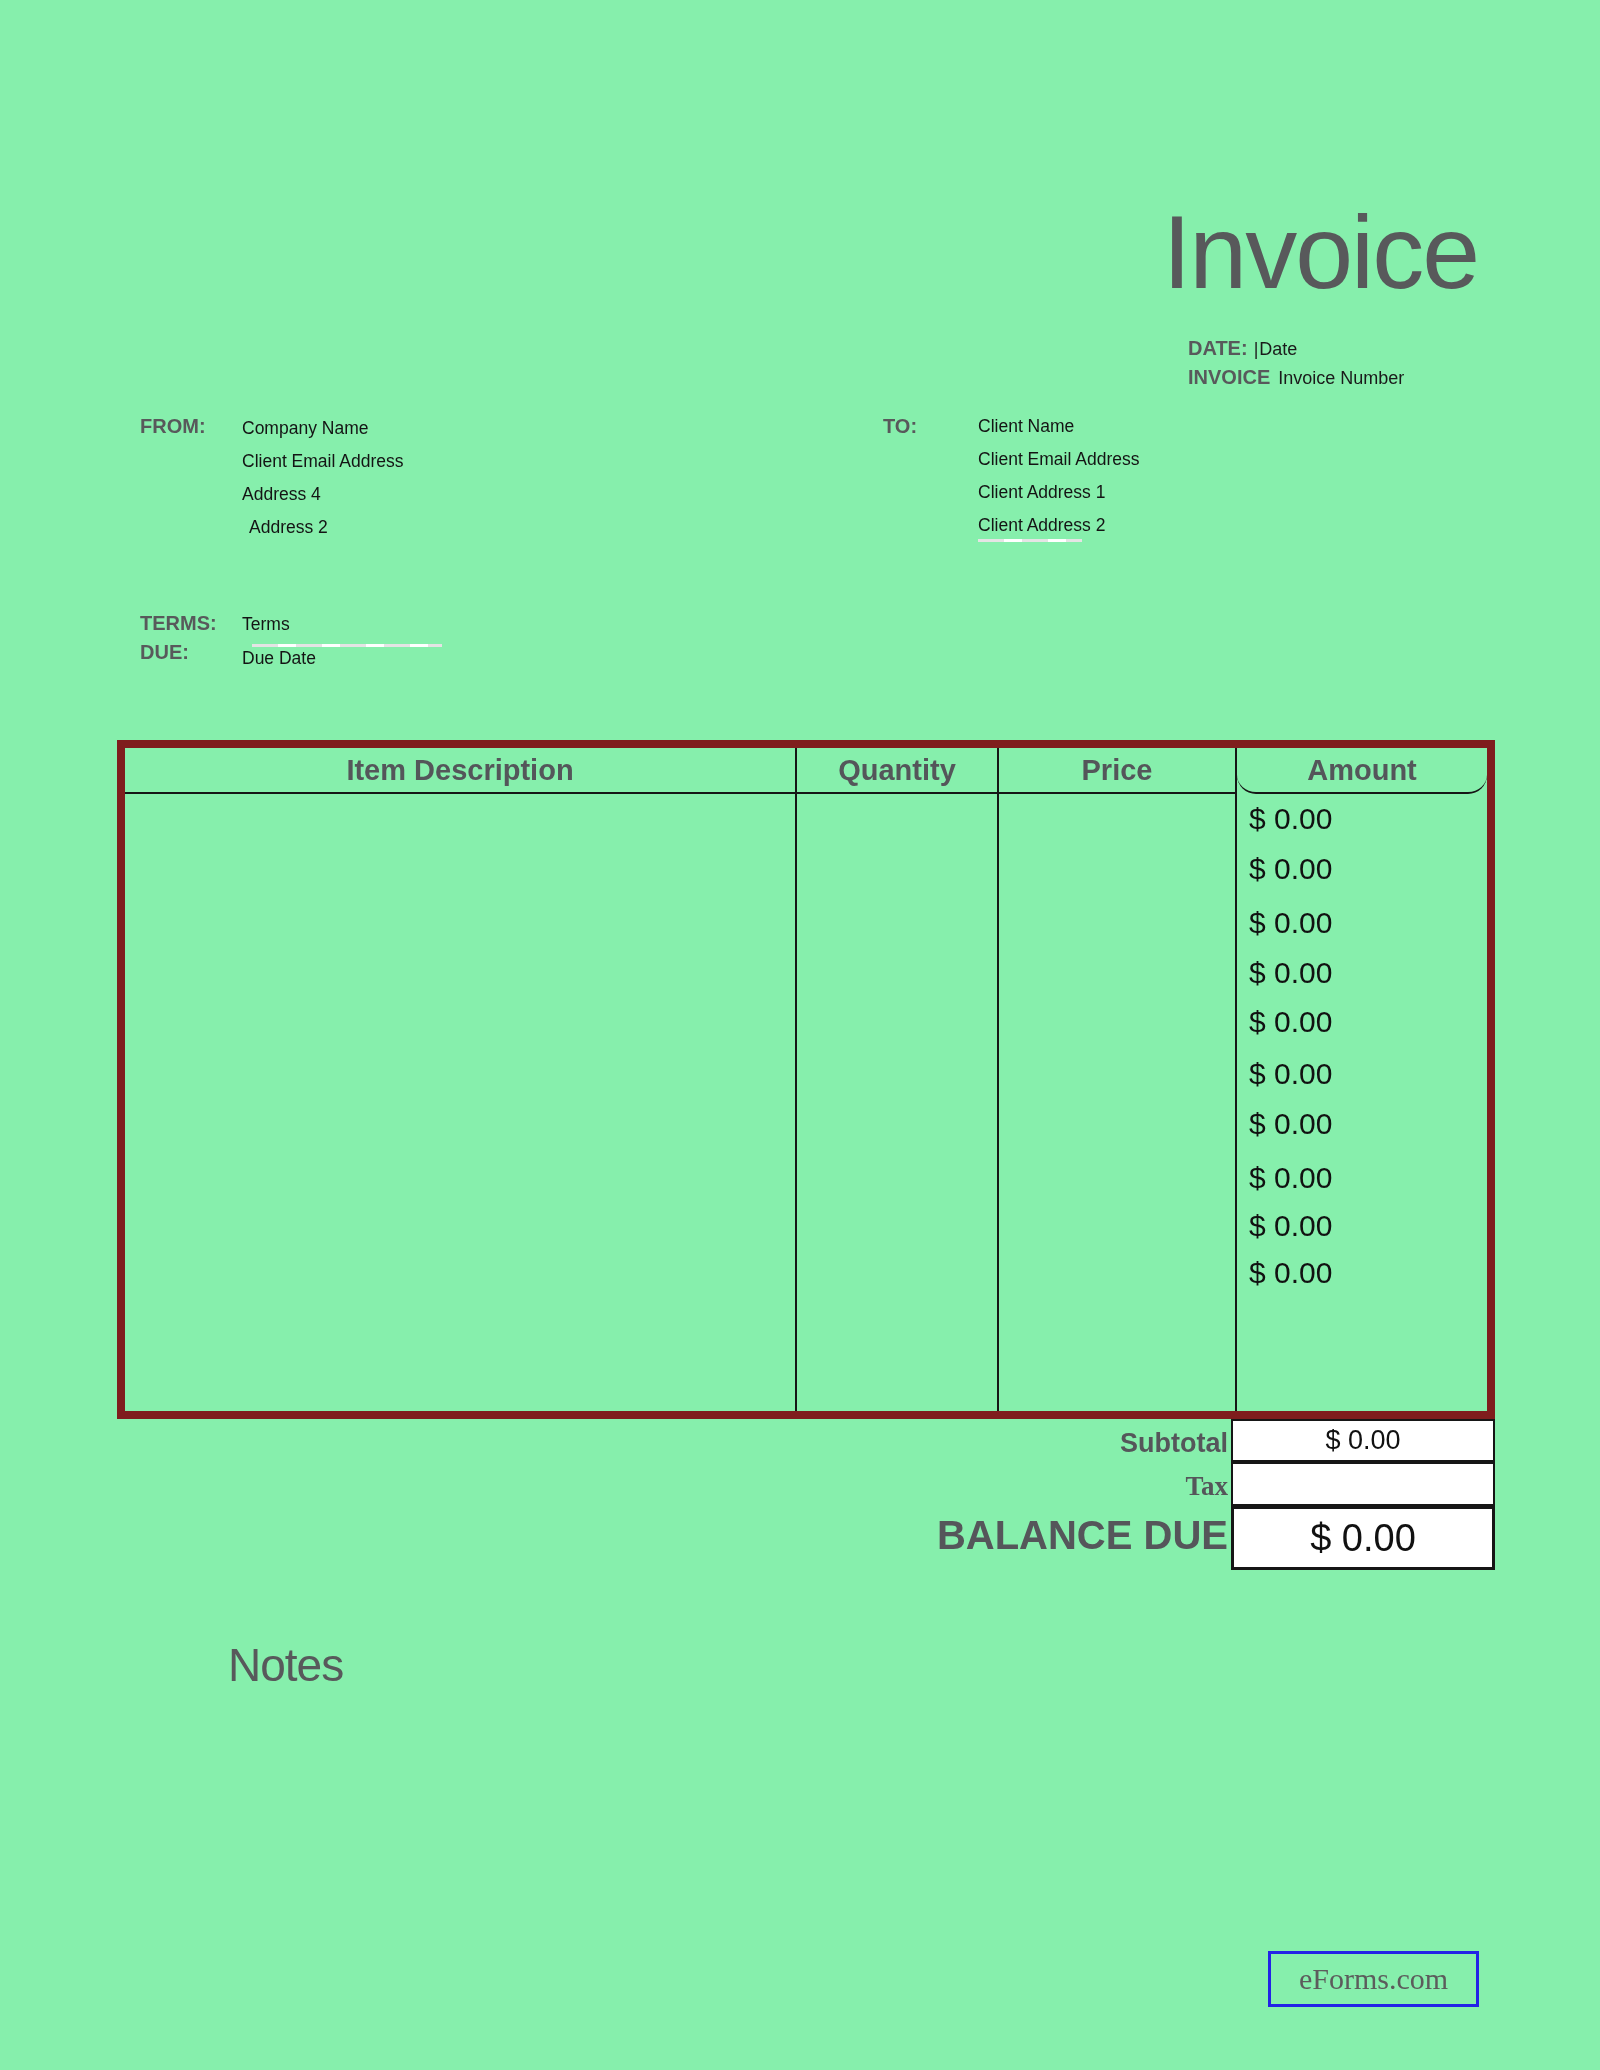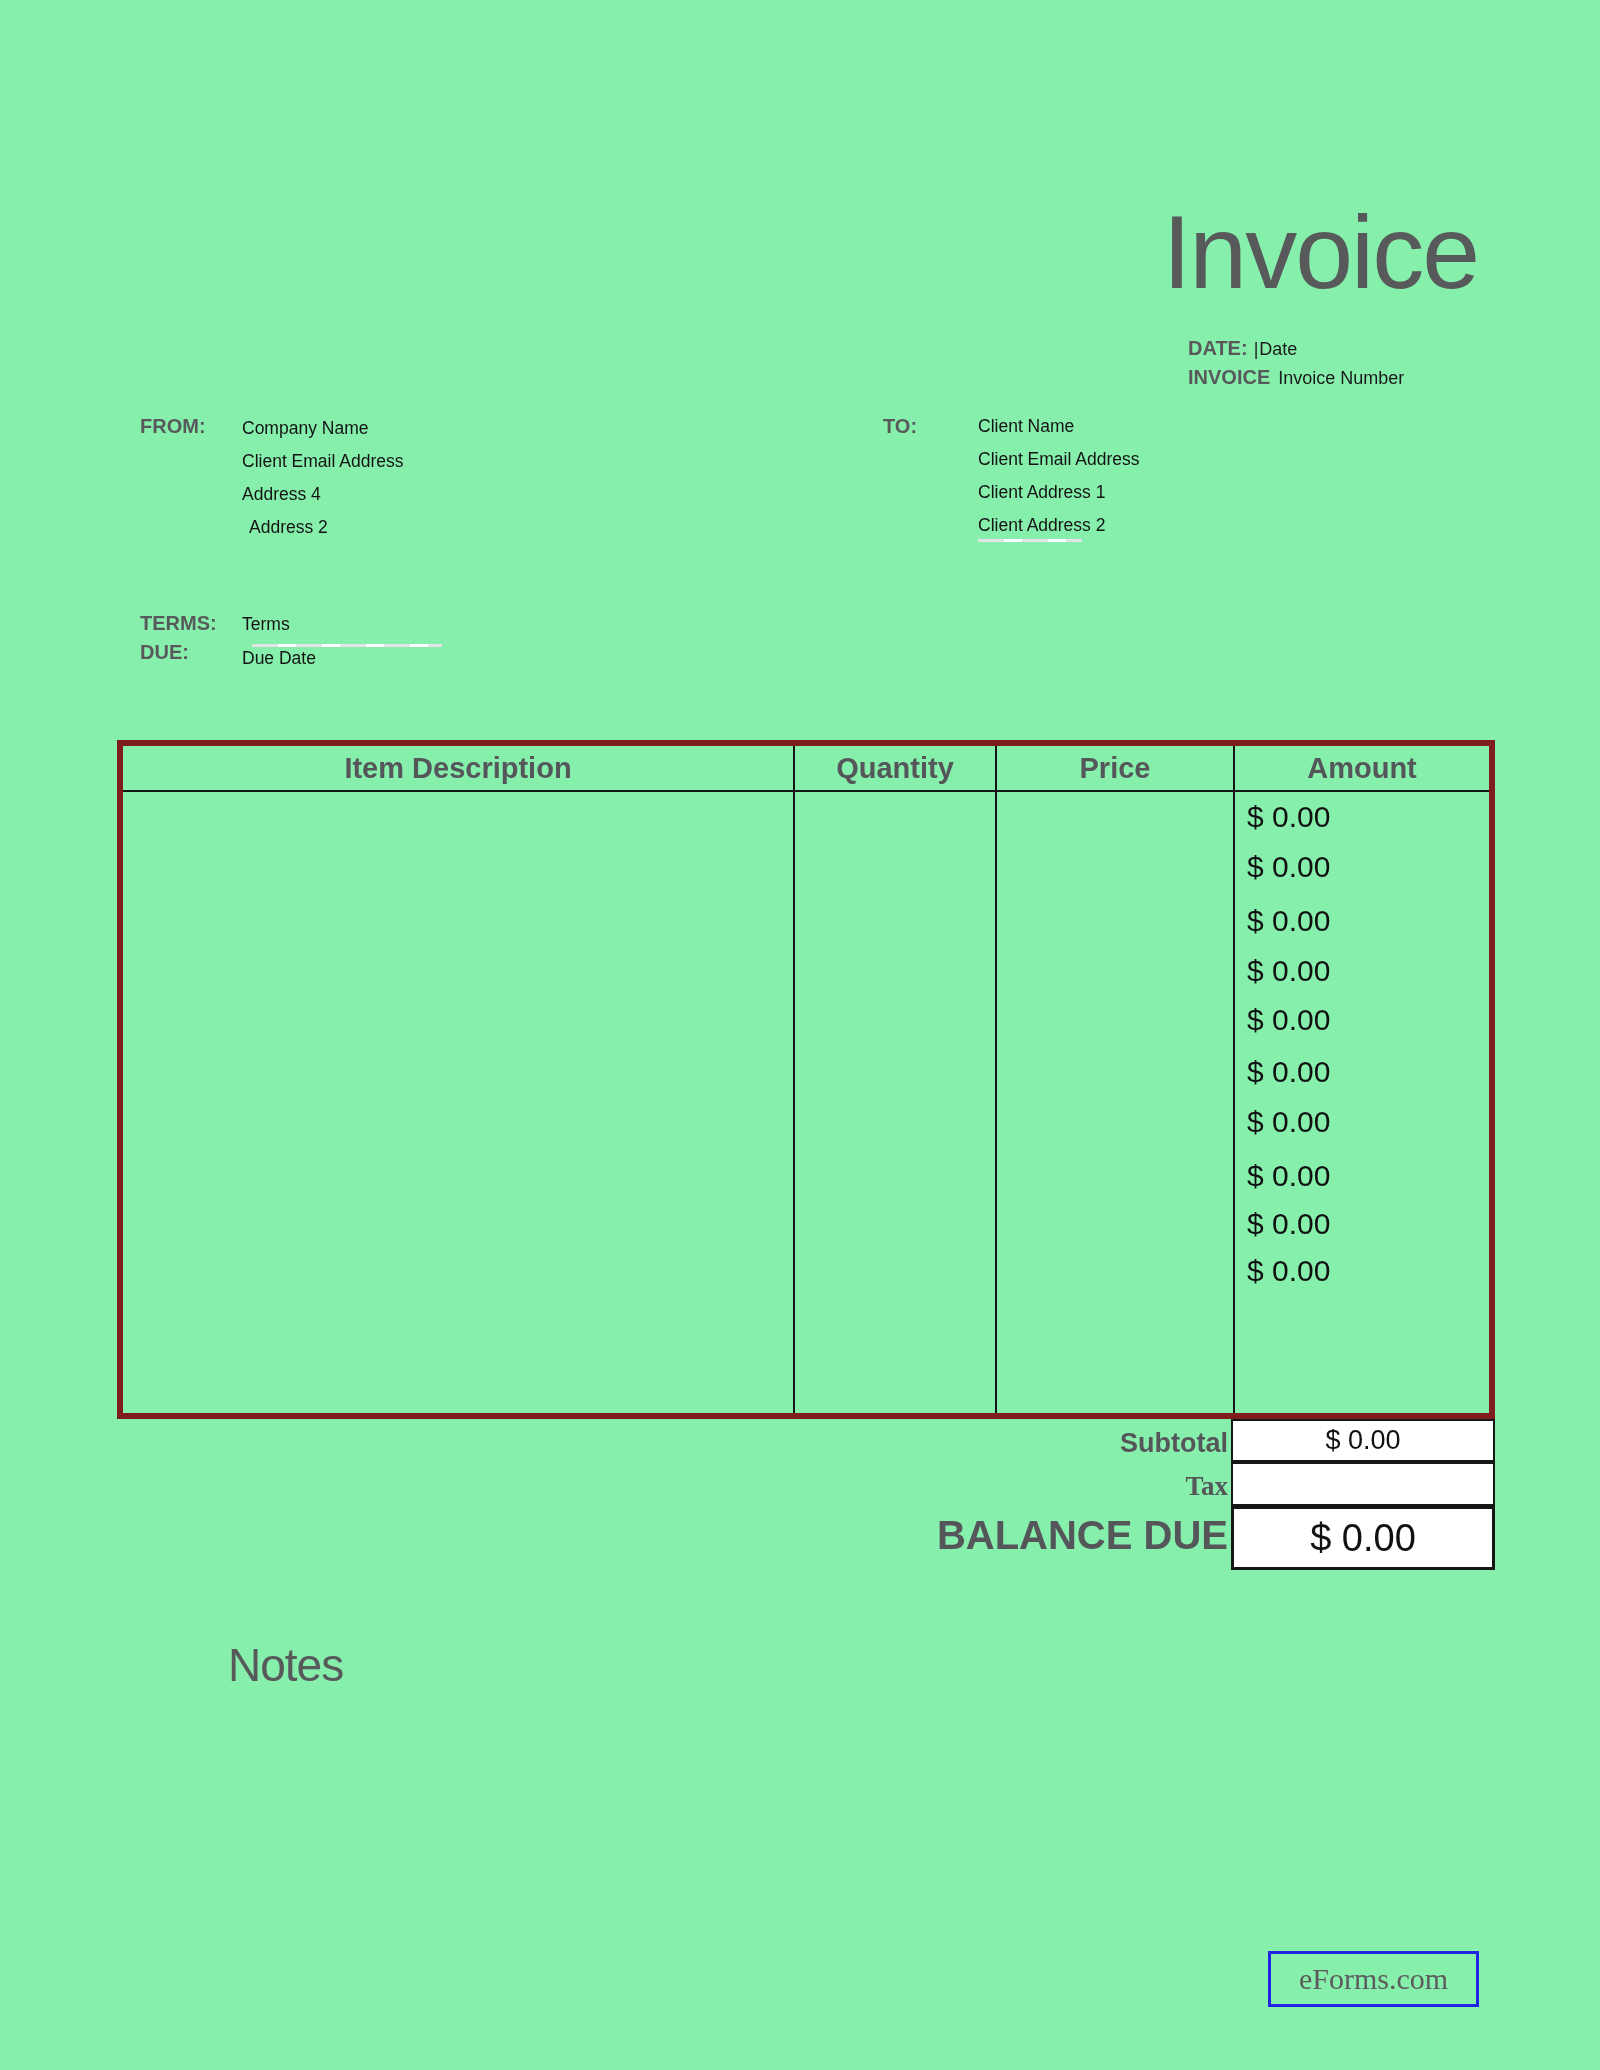--- a/index.html
+++ b/index.html
@@ -35,31 +35,31 @@
   .addr div{height:33px; line-height:33px;}
   .addr .indent{padding-left:7px;}
   .kv-val{position:absolute; font-size:17.5px; color:#141414; white-space:nowrap;}
   .artifact{
     position:absolute; height:3px;
     background:repeating-linear-gradient(90deg,#e4e4e4 0 26px,#ffffff 26px 44px);
   }
   
   .table{
     position:absolute; left:117px; top:740px; width:1378px; height:679px;
-    border:6px solid #7f1d1d; box-sizing:border-box;
+    border:8px solid #7f1d1d; box-sizing:border-box;
     display:grid;
     grid-template-columns:672px 202px 238px 1fr;
     grid-template-rows:46px 1fr;
   }
   .th{
     border-right:2px solid #161616; border-bottom:2px solid #161616;
     display:flex; align-items:center; justify-content:center;
     font-size:29px; font-weight:bold; color:#54565a;
   }
-  .th.last{border-right:none;}
+  .th.last{border-right:none;border-radius:19px;}
   .td{border-right:2px solid #161616;}
   .td.last{border-right:none; position:relative;}
   .amt{
     position:absolute; left:12px; height:34px; line-height:34px;
     font-size:30px; color:#111; white-space:nowrap;
   }
   
   .sum-label{
     position:absolute; right:372px; text-align:right;
     font-weight:bold; color:#55565a; white-space:nowrap;

